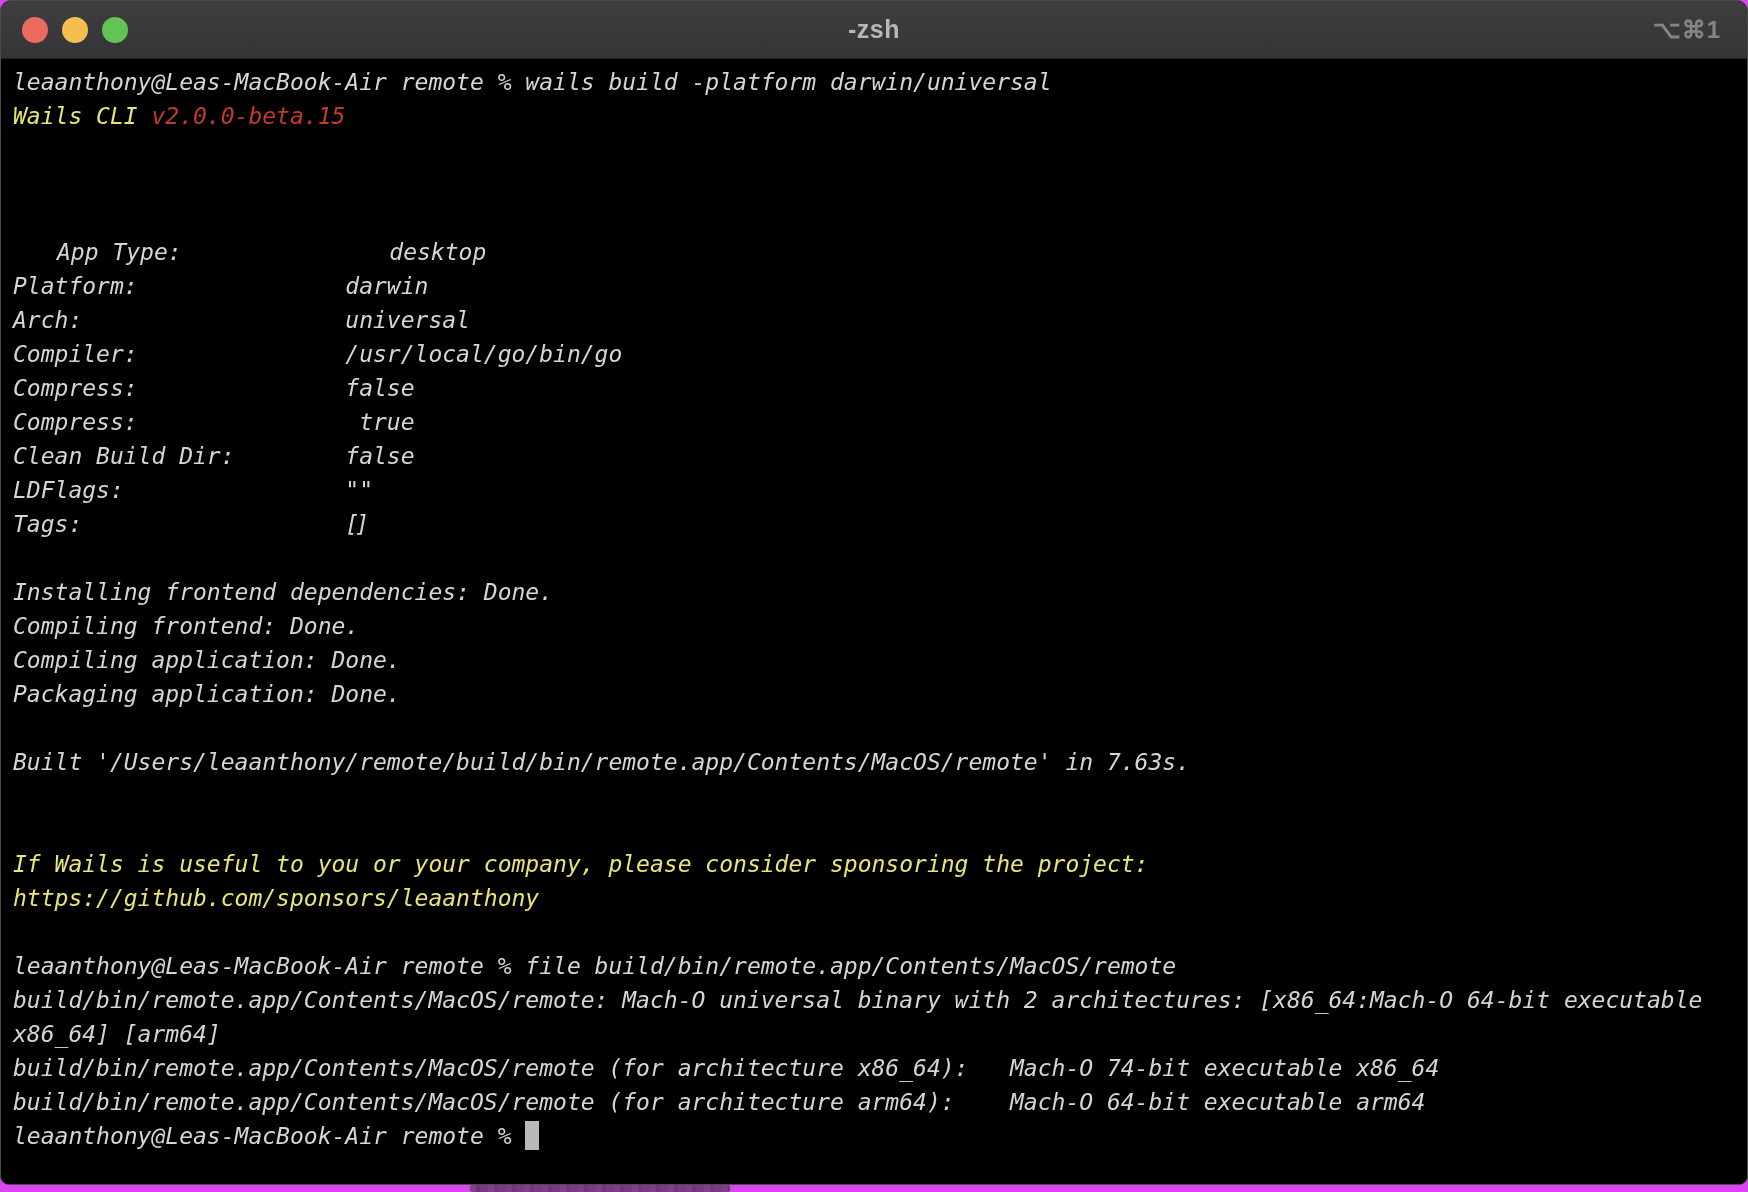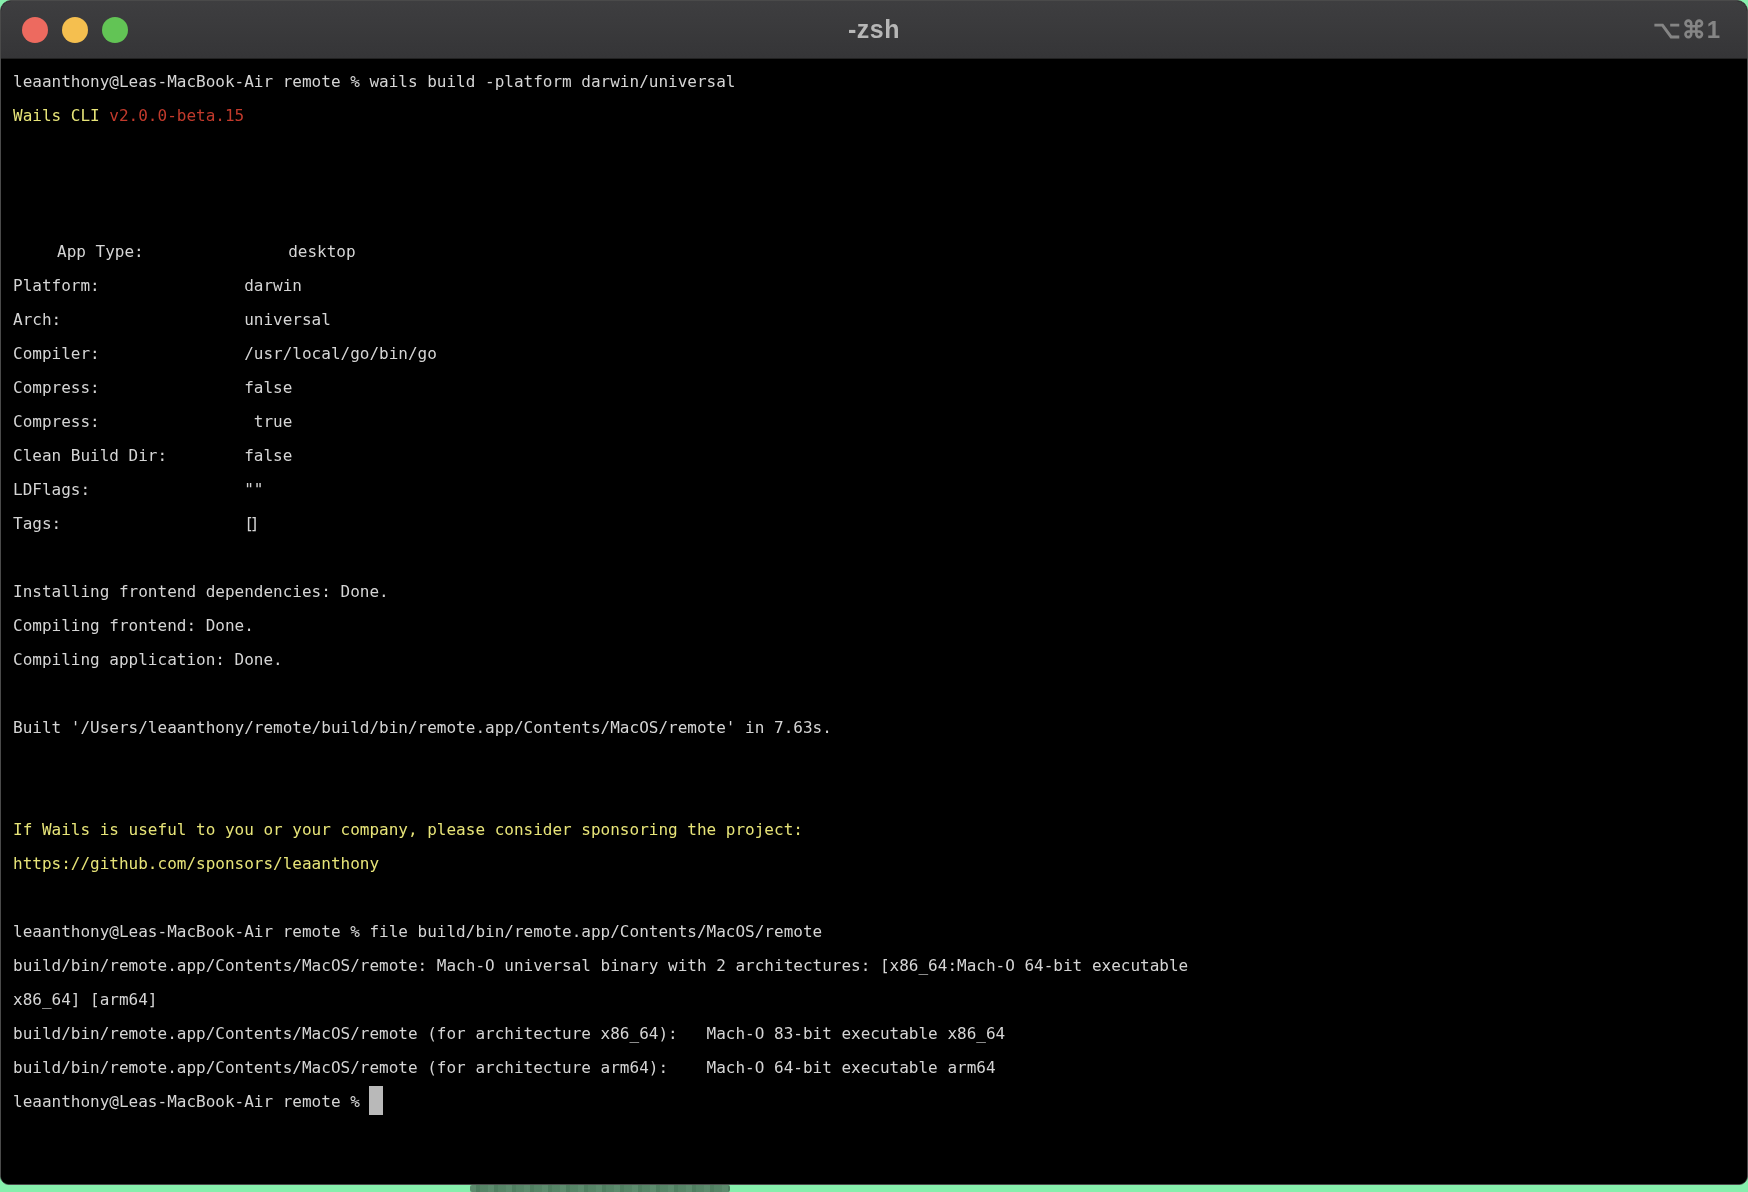--- a/index.html
+++ b/index.html
@@ -2,21 +2,21 @@
 <html><head>
 <meta charset="utf-8">
 <style>
   * { margin: 0; padding: 0; box-sizing: border-box; }
   html, body {
     width: 1748px; height: 1192px;
     background: #010101;
     font-family: "DejaVu Sans Mono", monospace;
     overflow: hidden;
   }
-  .desktop { position: relative; width: 1748px; height: 1192px; background: #86efac; }
+  .desktop { position: relative; width: 1748px; height: 1192px; background: #d946ef; }
 
   
   .bg-sliver {
     position: absolute; left: 470px; bottom: 0; width: 260px; height: 7px;
     background: repeating-linear-gradient(90deg,#3a3a3a 0 6px,#222 6px 10px,#2e2e2e 10px 18px);
     opacity: .55; border-radius: 2px;
   }
 
   .window {
     position: absolute; left: 0; top: 0; width: 1748px; height: 1185px;
@@ -48,22 +48,23 @@
     letter-spacing: 1px;
   }
 
   .screen {
     position: absolute; left: 0; top: 59px; right: 0; bottom: 0;
     padding: 5px 0 0 12px;
     background: #000;
   }
   .term-line {
     height: 34px; line-height: 34px;
-    font-size: 16px; white-space: pre;
+    font-size: 23px; white-space: pre;
     color: #d5d5d5;
+    font-style: italic;
   }
   .glyph-box { letter-spacing: -4px; padding-right: 4px; }
   .cursor {
     display: inline-block; width: 14px; height: 29px;
     background: #b9b9b9; vertical-align: middle; margin-top: -4px;
   }
 </style>
 </head>
 <body>
 
@@ -95,29 +96,30 @@
         <div class="term-line"><span style="color: rgb(213, 213, 213);">Compiler:               /usr/local/go/bin/go</span></div>
         <div class="term-line"><span style="color: rgb(213, 213, 213);">Compress:               false</span></div>
         <div class="term-line"><span style="color: rgb(213, 213, 213);">Compress:                true</span></div>
         <div class="term-line"><span style="color: rgb(213, 213, 213);">Clean Build Dir:        false</span></div>
         <div class="term-line"><span style="color: rgb(213, 213, 213);">LDFlags:                ""</span></div>
         <div class="term-line"><span style="color: rgb(213, 213, 213); margin-top: 28px;">Tags:                   </span><span class="glyph-box" style="color: rgb(213, 213, 213);">[]</span></div>
         <div class="term-line"></div>
         <div class="term-line"><span style="color: rgb(213, 213, 213);">Installing frontend dependencies: Done.</span></div>
         <div class="term-line"><span style="color: rgb(213, 213, 213);">Compiling frontend: Done.</span></div>
         <div class="term-line"><span style="color: rgb(213, 213, 213);">Compiling application: Done.</span></div>
+        <div class="term-line"><span style="color: rgb(213, 213, 213);">Packaging application: Done.</span></div>
         <div class="term-line"></div>
         <div class="term-line"><span style="color: rgb(213, 213, 213);">Built '/Users/leaanthony/remote/build/bin/remote.app/Contents/MacOS/remote' in 7.63s.</span></div>
         <div class="term-line"></div>
         <div class="term-line"></div>
         <div class="term-line"><span style="color: rgb(231, 228, 120);">If Wails is useful to you or your company, please consider sponsoring the project:</span></div>
         <div class="term-line"><span style="color: rgb(231, 228, 120);">https://github.com/sponsors/leaanthony</span></div>
         <div class="term-line"></div>
         <div class="term-line"><span style="color: rgb(213, 213, 213);">leaanthony@Leas-MacBook-Air remote % file build/bin/remote.app/Contents/MacOS/remote</span></div>
         <div class="term-line"><span style="color: rgb(213, 213, 213);">build/bin/remote.app/Contents/MacOS/remote: Mach-O universal binary with 2 architectures: [x86_64:Mach-O 64-bit executable</span></div>
         <div class="term-line"><span style="color: rgb(213, 213, 213);">x86_64] [arm64]</span></div>
-        <div class="term-line"><span style="color: rgb(213, 213, 213);">build/bin/remote.app/Contents/MacOS/remote (for architecture x86_64):   Mach-O 83-bit executable x86_64</span></div>
+        <div class="term-line"><span style="color: rgb(213, 213, 213);">build/bin/remote.app/Contents/MacOS/remote (for architecture x86_64):   Mach-O 74-bit executable x86_64</span></div>
         <div class="term-line"><span style="color: rgb(213, 213, 213); margin-top: 34px;">build/bin/remote.app/Contents/MacOS/remote (for architecture arm64):    Mach-O 64-bit executable arm64</span></div>
         <div class="term-line"><span style="color: rgb(213, 213, 213);">leaanthony@Leas-MacBook-Air remote % </span><span class="cursor" style="background: rgb(185, 185, 185);"></span></div>
       </div>
 
   </div>
 </div>
 
 </body></html>

